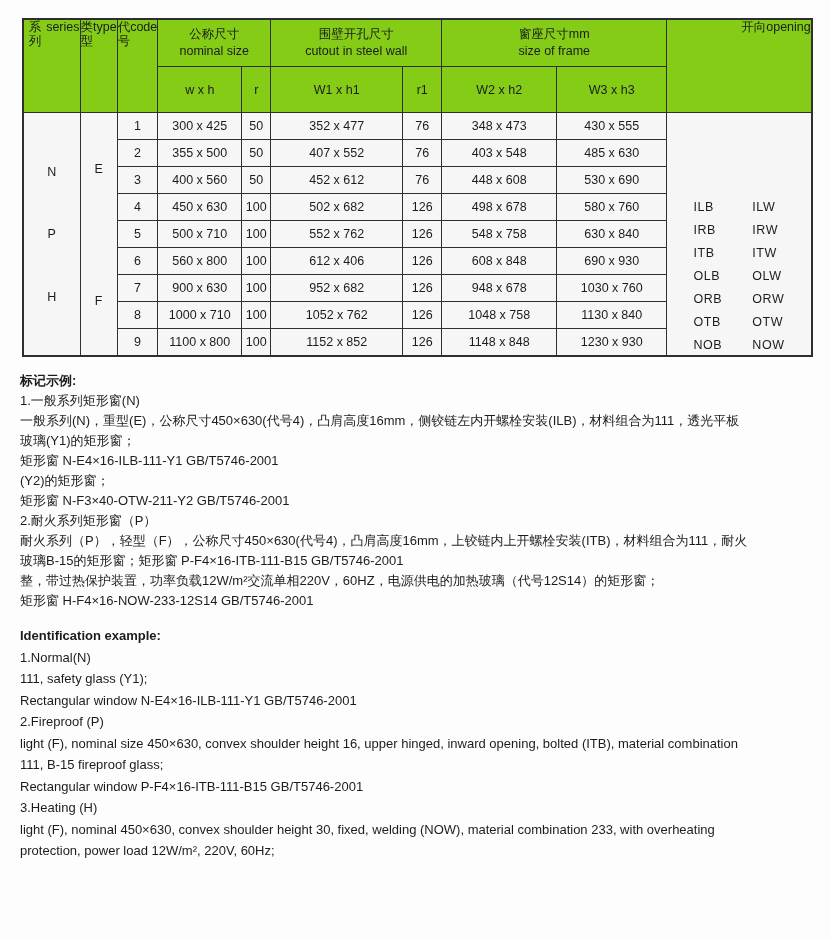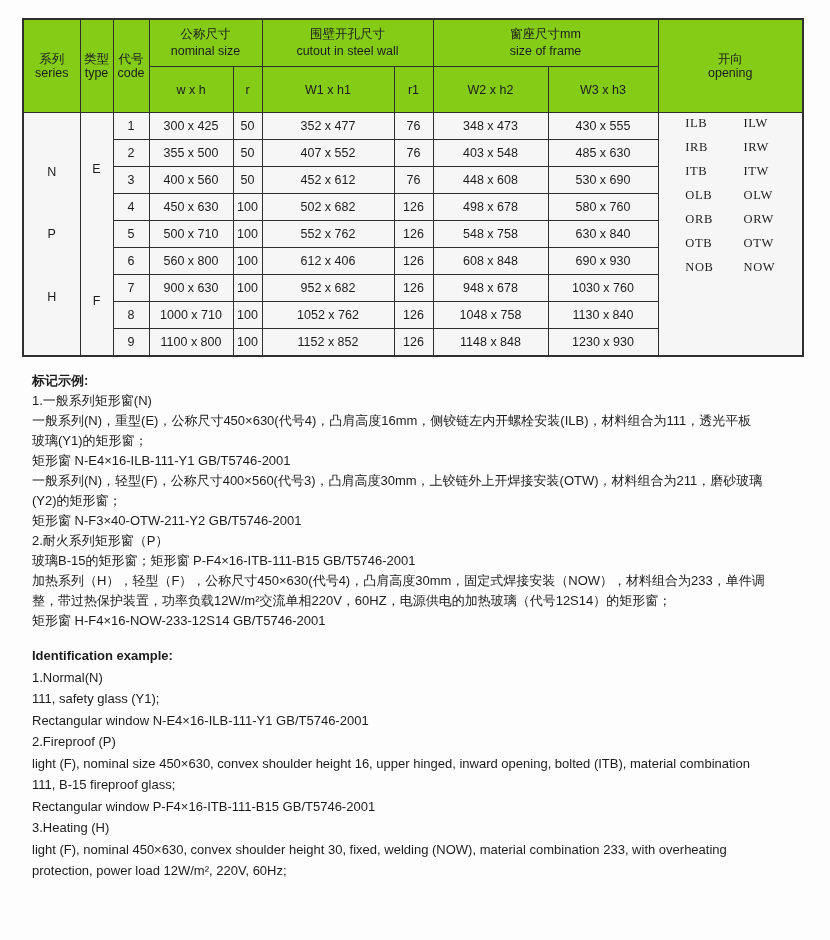--- a/index.html
+++ b/index.html
@@ -14,32 +14,32 @@
     table-layout:fixed; border:2px solid #2f2f2f;
   }
   table.spec td {
     border:1px solid #2f2f2f; text-align:center; vertical-align:middle;
     font-size:12.5px; padding:0; background:#f2f2f2;
   }
   tr.hrow1 td, tr.hrow2 td { background:#84cc16; }
   tr.hrow1 td { height:45px; }
   tr.hrow2 td { height:44px; }
   tr.drow td { height:26px; background:#f6f6f6; }
-  .two-line { display:flex; flex-direction:column; justify-content:center; height:92px; }
+  .two-line { display:flex; flex-direction:row; justify-content:flex-end; height:92px; }
   .two-line div { line-height:14px; }
   .grp { line-height:17px; }
   .merge-wrap { display:flex; flex-direction:column; height:236px; }
   .ser-wrap { justify-content:space-evenly; }
   .typ-wrap { justify-content:space-between; padding:46px 0 44px; box-sizing:border-box; }
-  .open-wrap { justify-content:flex-start;font-family:Liberation Serif, serif; }
+  .open-wrap { justify-content:flex-end; }
   .open-grid {
     display:grid; grid-template-columns:auto auto; justify-content:center;
     column-gap:30px; row-gap:9px; font-size:12.5px; letter-spacing:.6px; text-align:left;
   }
-  .notes { margin:14px 0 0 32px; }
+  .notes { margin:14px 0 0 20px; }
   .notes-cn { font-size:13px; line-height:20px; }
   .notes-en { font-size:13px; line-height:21.5px; }
   .note-title { font-weight:bold; }
   .note-line { white-space:nowrap; }
 </style>
 </head>
 <body>
 
 <div class="page">
 
@@ -226,26 +226,25 @@
       </tr>
     </tbody>
   </table>
 
   <div class="notes notes-cn">
     <div class="note-title">标记示例:</div>
     <div class="note-line">1.一般系列矩形窗(N)</div>
     <div class="note-line">一般系列(N)，重型(E)，公称尺寸450×630(代号4)，凸肩高度16mm，侧铰链左内开螺栓安装(ILB)，材料组合为111，透光平板</div>
     <div class="note-line">玻璃(Y1)的矩形窗；</div>
     <div class="note-line">矩形窗 N-E4×16-ILB-111-Y1 GB/T5746-2001</div>
-    <div class="note-line">一般系列(N)，轻型(F)，公称尺寸400×560(代号3)，凸肩高度30mm，上铰链外上开焊接安装(OTW)，材料组合为211，磨砂玻璃</div>
     <div class="note-line">(Y2)的矩形窗；</div>
     <div class="note-line">矩形窗 N-F3×40-OTW-211-Y2 GB/T5746-2001</div>
     <div class="note-line">2.耐火系列矩形窗（P）</div>
+    <div class="note-line">耐火系列（P），轻型（F），公称尺寸450×630(代号4)，凸肩高度16mm，上铰链内上开螺栓安装(ITB)，材料组合为111，耐火</div>
     <div class="note-line">玻璃B-15的矩形窗；矩形窗 P-F4×16-ITB-111-B15 GB/T5746-2001</div>
-    <div class="note-line">加热系列（H），轻型（F），公称尺寸450×630(代号4)，凸肩高度30mm，固定式焊接安装（NOW），材料组合为233，单件调</div>
     <div class="note-line">整，带过热保护装置，功率负载12W/m²交流单相220V，60HZ，电源供电的加热玻璃（代号12S14）的矩形窗；</div>
     <div class="note-line">矩形窗 H-F4×16-NOW-233-12S14 GB/T5746-2001</div>
   </div>
 
   <div class="notes notes-en">
     <div class="note-title">Identification example:</div>
     <div class="note-line">1.Normal(N)</div>
     <div class="note-line">111, safety glass (Y1);</div>
     <div class="note-line">Rectangular window  N-E4×16-ILB-111-Y1  GB/T5746-2001</div>
     <div class="note-line">2.Fireproof (P)</div>

